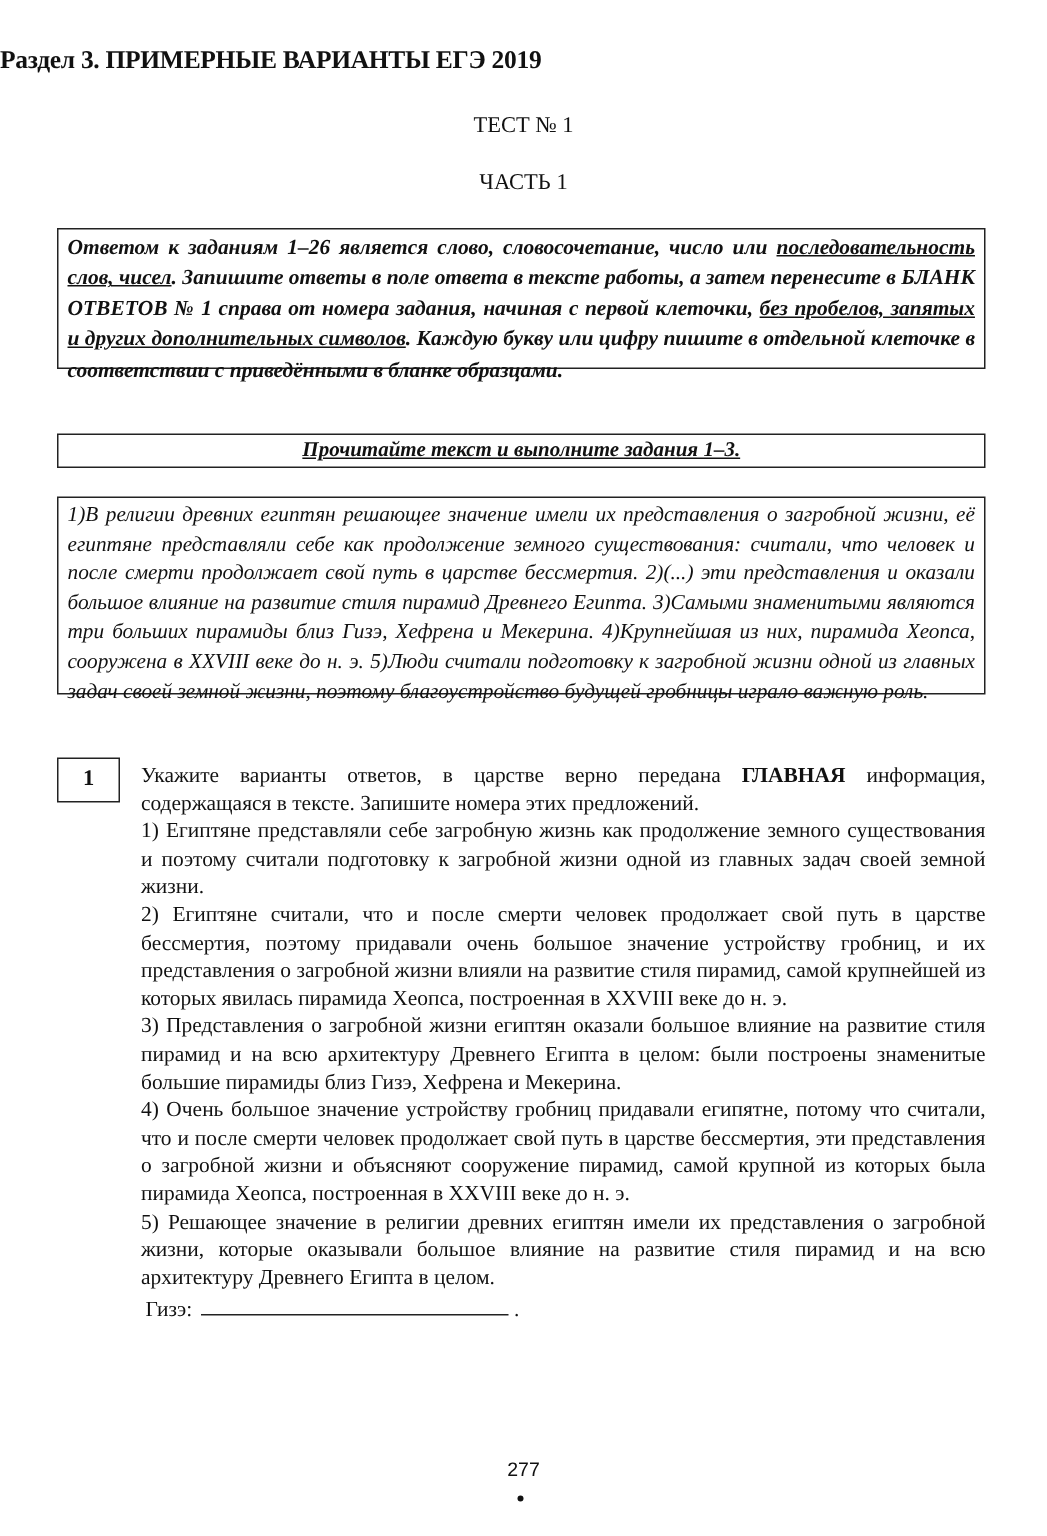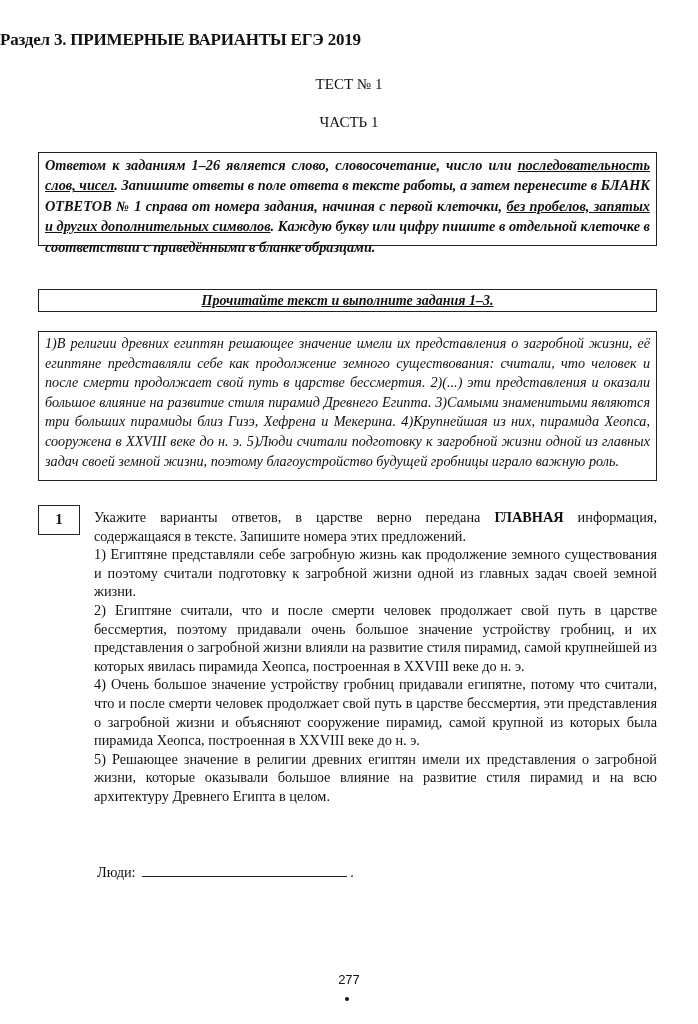--- a/index.html
+++ b/index.html
@@ -23,21 +23,21 @@
     top: 152px; height: 94px; padding: 2px 6px;
     font-style: italic; font-weight: bold; font-size: 14.3px; line-height: 20.4px;
     text-align: justify;
   }
   .instr u { text-decoration: underline; }
   .readbox {
     top: 289px; height: 23px; text-align: center;
     font-style: italic; font-weight: bold; font-size: 14px; line-height: 21px; text-decoration: underline;
   }
   .passage {
-    top: 331px; height: 150px; padding: 2px 6px;
+    top: 331px; height: 132px; padding: 2px 6px;
     font-style: italic; font-size: 14.2px; line-height: 19.6px; text-align: justify;
   }
   .tasknum {
     position: absolute; left: 38px; top: 505px; width: 42px; height: 30px;
     box-sizing: border-box; border: 1.2px solid #222;
     text-align: center; font-weight: bold; font-size: 15px; line-height: 27px;
   }
   .task {
     position: absolute; left: 94px; width: 563px; top: 508px;
     font-size: 14.3px; line-height: 18.6px; text-align: justify;
@@ -75,23 +75,24 @@
 <div class="box passage">
   <span>1)В религии древних египтян решающее значение имели их представления о загробной жизни, её египтяне представляли себе как продолжение земного существования: считали, что человек и после смерти продолжает свой путь в царстве бессмертия. 2)(...) эти представления и оказали большое влияние на развитие стиля пирамид Древнего Египта. 3)Самыми знаменитыми являются  три больших пирамиды близ  Гизэ, Хефрена и Мекерина. 4)Крупнейшая из них, пирамида Хеопса, сооружена в XXVIII веке до н. э. 5)Люди считали подготовку к загробной жизни одной из главных задач своей земной жизни, поэтому благоустройство будущей гробницы играло важную роль.</span>
 </div>
 
 <div class="tasknum">1</div>
 
 <div class="task">
   <p><span>Укажите варианты ответов, в царстве верно передана </span><b>ГЛАВНАЯ</b><span> информация, содержащаяся в тексте. Запишите номера этих предложений.</span></p>
   <p>1) Египтяне представляли себе загробную жизнь как продолжение земного существования и поэтому считали подготовку к загробной жизни одной из главных задач своей земной жизни.</p>
   <p>2) Египтяне считали, что и после смерти человек продолжает свой путь в царстве бессмертия, поэтому придавали очень большое значение устройству гробниц, и их представления о загробной жизни влияли на развитие стиля пирамид, самой крупнейшей из которых явилась пирамида Хеопса, построенная в XXVIII веке до н. э.</p>
+  <p>3) Представления о загробной жизни египтян  оказали большое влияние на развитие стиля пирамид и  на всю архитектуру Древнего Египта в целом: были построены знаменитые большие пирамиды близ Гизэ, Хефрена и Мекерина.</p>
   <p>4) Очень большое значение устройству гробниц придавали египятне, потому что считали, что и после смерти человек продолжает свой путь в царстве бессмертия, эти представления о загробной жизни и объясняют сооружение пирамид, самой крупной из которых была  пирамида Хеопса, построенная в XXVIII веке до н. э.</p>
   <p>5) Решающее значение в религии древних египтян имели их представления о загробной жизни, которые  оказывали большое влияние на развитие стиля пирамид и на всю архитектуру Древнего Египта в целом.</p>
 </div>
 
 <div class="answer">
-  <span>Люди:</span><span class="answer-line"></span>
+  <span>Гизэ:</span><span class="answer-line"></span>
   <span>.</span>
 </div>
 
 <div class="pagenum">277</div>
 <div class="dot"></div>
 
 </body></html>

